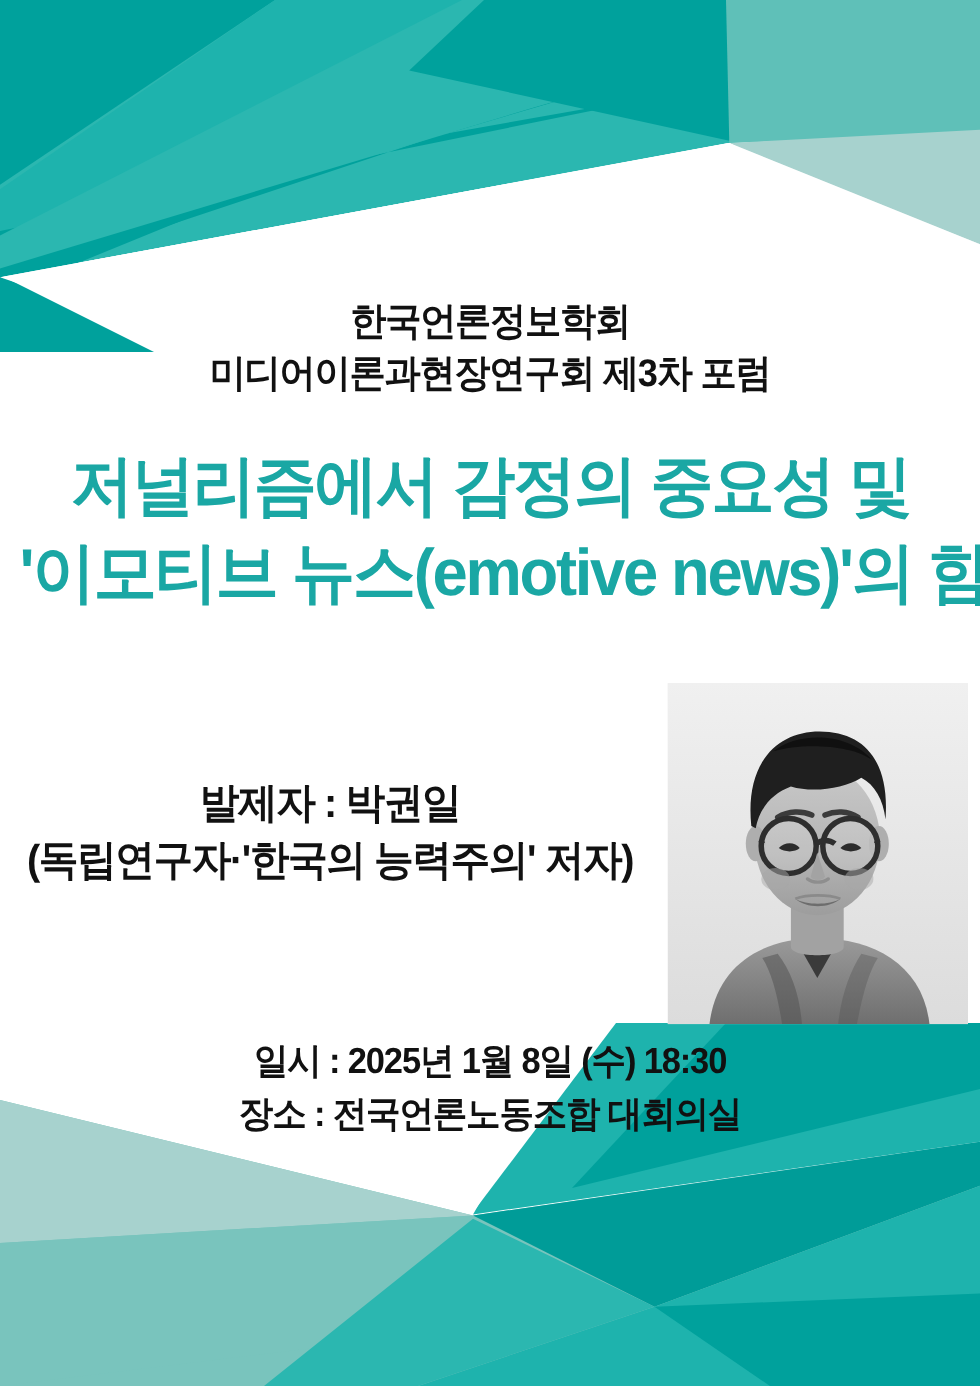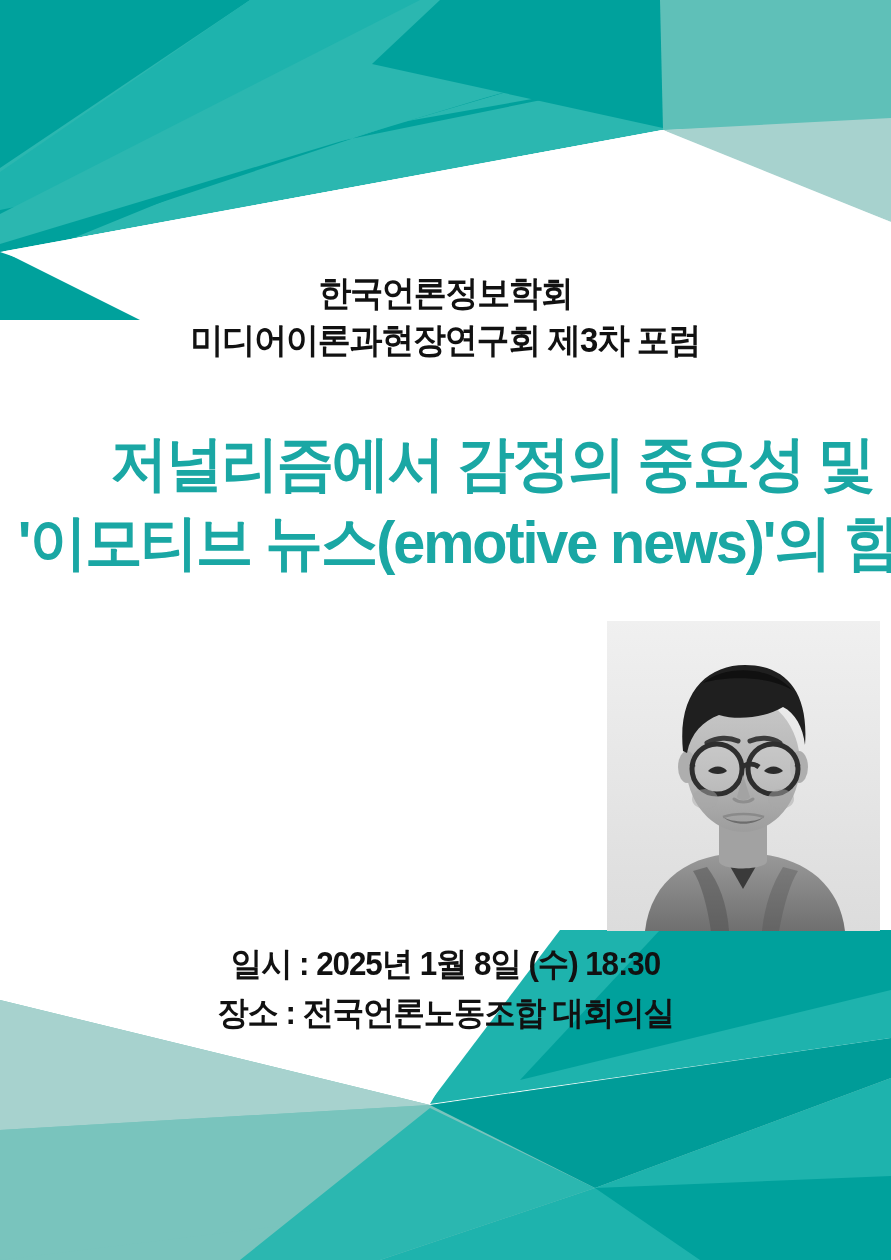--- a/index.html
+++ b/index.html
@@ -51,24 +51,24 @@
     font-weight: 700;
     font-size: 35px;
     line-height: 1.33;
     letter-spacing: -1.2px;
     white-space: nowrap;
     transform: scaleX(0.94);
   }
 
   .title-block {
     position: absolute;
-    top: 424px;
+    top: 402px;
     left: 0;
     right: 0;
-    text-align: right;
+    text-align: center;
   }
   .title-line {
     color: #1aa7a4;
     font-weight: 700;
     font-size: 60px;
     line-height: 1.32;
     letter-spacing: -2.2px;
     white-space: nowrap;
     transform: scaleX(0.96);
   }
@@ -165,20 +165,24 @@
     <div class="host-block">
       <div class="host-line">한국언론정보학회</div>
       <div class="host-line">미디어이론과현장연구회 제3차 포럼</div>
     </div>
 
     <div class="title-block">
       <div class="title-line">저널리즘에서 감정의 중요성 및</div>
       <div class="title-line">'이모티브 뉴스(emotive news)'의 함의</div>
     </div>
 
+    <div class="speaker-block">
+      <div class="speaker-line">발제자 : 박권일</div>
+      <div class="speaker-line">(독립연구자·'한국의 능력주의' 저자)</div>
+    </div>
 
     <div class="portrait">
       <svg viewBox="0 0 273 310" preserveAspectRatio="xMidYMid slice">
         <defs>
           <linearGradient id="bgGrad" x1="0" y1="0" x2="0" y2="1">
             <stop offset="0%" stop-color="#f0f0f0"></stop>
             <stop offset="100%" stop-color="#dcdcdc"></stop>
           </linearGradient>
           <linearGradient id="skinGrad" x1="0" y1="0" x2="0" y2="1">
             <stop offset="0%" stop-color="#c9c9c9"></stop>

